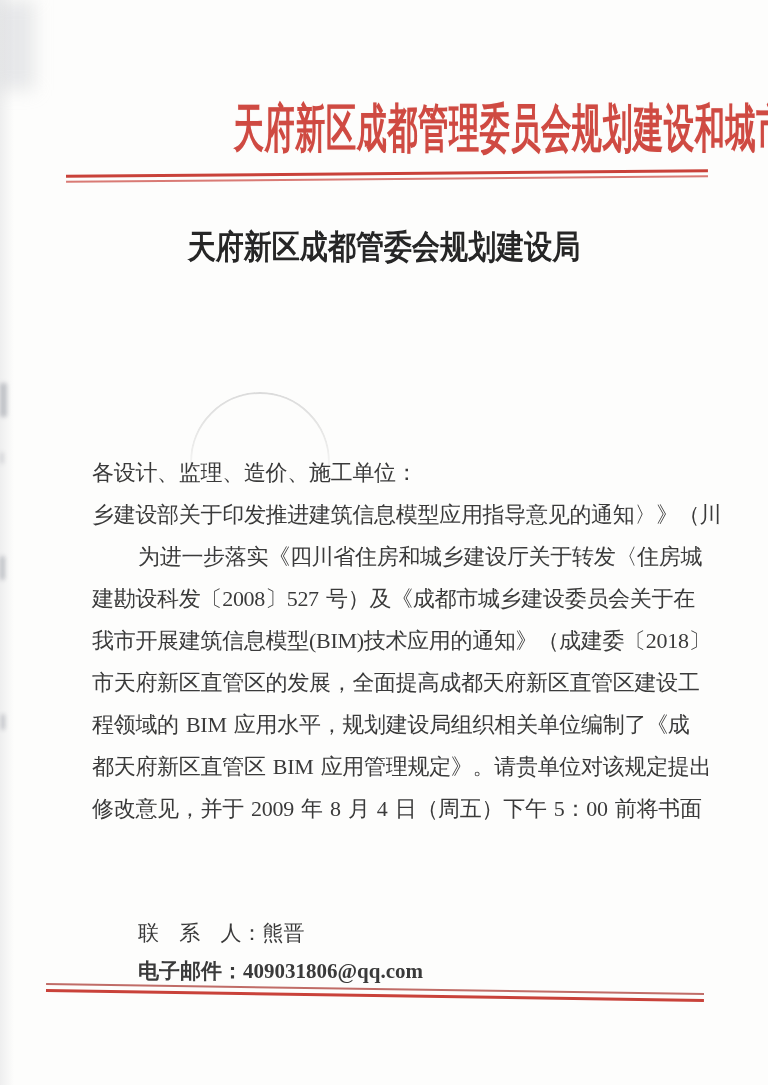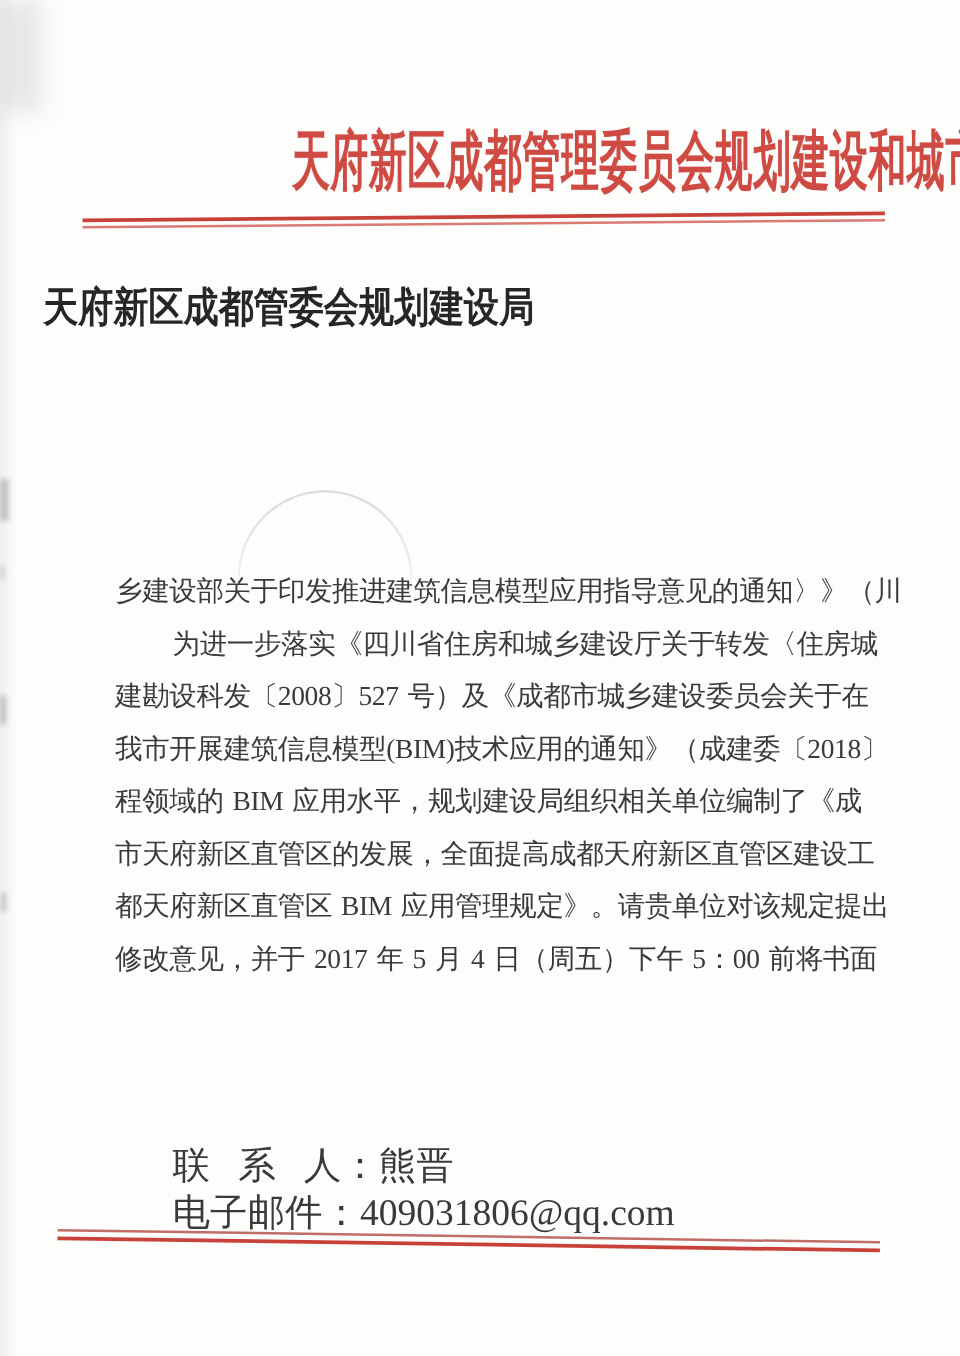--- a/index.html
+++ b/index.html
@@ -26,44 +26,44 @@
   .rule .r1,.rule .r2{width:100%;}
   .rule-top{left:66px;top:172px;width:642px;transform:rotate(-0.5deg);}
   .rule-top .r1{height:3px;background:#c9423a;margin-bottom:3px;}
   .rule-top .r2{height:2px;background:#c9423a;opacity:.7;}
   .rule-bottom{left:46px;top:988px;width:658px;transform:rotate(0.85deg);}
   .rule-bottom .r1{height:2px;background:#b5524c;opacity:.85;margin-bottom:4px;}
   .rule-bottom .r2{height:3px;background:#c9423a;}
   
   .title{
     position:absolute;top:224px;left:0;width:768px;
-    text-align:left;color:#262626;font-weight:bold;
+    text-align:center;color:#262626;font-weight:bold;
   }
   .title .t-line{height:47px;line-height:47px;white-space:nowrap;}
   .title .t-line span{display:inline-block;font-size:33px;transform-origin:center;white-space:nowrap;}
   .title .t-line:nth-child(1) span{transform:scaleX(0.85);}
   .title .t-line:nth-child(2) span{transform:scaleX(0.92);}
   .title .t-line:nth-child(3) span{transform:scaleX(0.89);}
   .title .t-line:nth-child(4) span{transform:scaleX(0.92);letter-spacing:1px;}
   
   .body-block{
     position:absolute;top:452px;left:92px;width:614px;
     color:#3a3a3a;font-size:22px;
   }
   .b-line{
     height:42px;line-height:42px;white-space:nowrap;
     letter-spacing:-0.3px;word-spacing:2px;
   }
   .b-line.indent{text-indent:46px;}
   .contact{
-    position:absolute;left:138px;color:#3a3a3a;font-size:30px;
+    position:absolute;left:138px;color:#3a3a3a;font-size:21px;
     white-space:pre;letter-spacing:0;
   }
   .contact-person{top:912px;height:42px;line-height:42px;word-spacing:15px;}
-  .contact-email{top:950px;height:42px;line-height:42px;word-spacing:4px;}
+  .contact-email{top:950px;height:42px;line-height:42px;word-spacing:4px;font-weight:bold;}
   
   .stamp-arc{
     position:absolute;left:190px;top:392px;width:136px;height:136px;
     border:2px solid rgba(150,148,150,.32);border-radius:50%;
     -webkit-mask-image:linear-gradient(to bottom,#000 0%,rgba(0,0,0,.5) 40%,transparent 62%);
     mask-image:linear-gradient(to bottom,#000 0%,rgba(0,0,0,.5) 40%,transparent 62%);
   }
   .smudge{position:absolute;background:rgba(110,115,128,.38);filter:blur(2px);border-radius:2px;}
   .sm1{left:0;top:383px;width:7px;height:34px;}
   .sm2{left:0;top:556px;width:5px;height:24px;}
@@ -97,28 +97,29 @@
 
   <div class="title">
     <div class="t-line">
       <span>天府新区成都管委会规划建设局</span>
     </div>
   </div>
 
   <div class="stamp-arc"></div>
 
   <div class="body-block">
+    <div class="b-line">各设计、监理、造价、施工单位：</div>
     <div class="b-line">乡建设部关于印发推进建筑信息模型应用指导意见的通知〉》（川</div>
     <div class="b-line indent">为进一步落实《四川省住房和城乡建设厅关于转发〈住房城</div>
     <div class="b-line">建勘设科发〔2008〕527 号）及《成都市城乡建设委员会关于在</div>
     <div class="b-line">我市开展建筑信息模型(BIM)技术应用的通知》（成建委〔2018〕</div>
+    <div class="b-line">市天府新区直管区的发展，全面提高成都天府新区直管区建设工</div>
     <div class="b-line">程领域的 BIM 应用水平，规划建设局组织相关单位编制了《成</div>
-    <div class="b-line">市天府新区直管区的发展，全面提高成都天府新区直管区建设工</div>
     <div class="b-line">都天府新区直管区 BIM 应用管理规定》。请贵单位对该规定提出</div>
-    <div class="b-line">修改意见，并于 2017 年 5 月 4 日（周五）下午 5：00 前将书面</div>
+    <div class="b-line">修改意见，并于 2009 年 8 月 4 日（周五）下午 5：00 前将书面</div>
   </div>
 
   <div class="contact contact-person">联 系 人：熊晋</div>
   <div class="contact contact-email">电子邮件：409031806@qq.com</div>
 
   <div class="rule rule-bottom">
     <div class="r1"></div>
     <div class="r2"></div>
   </div>
 

